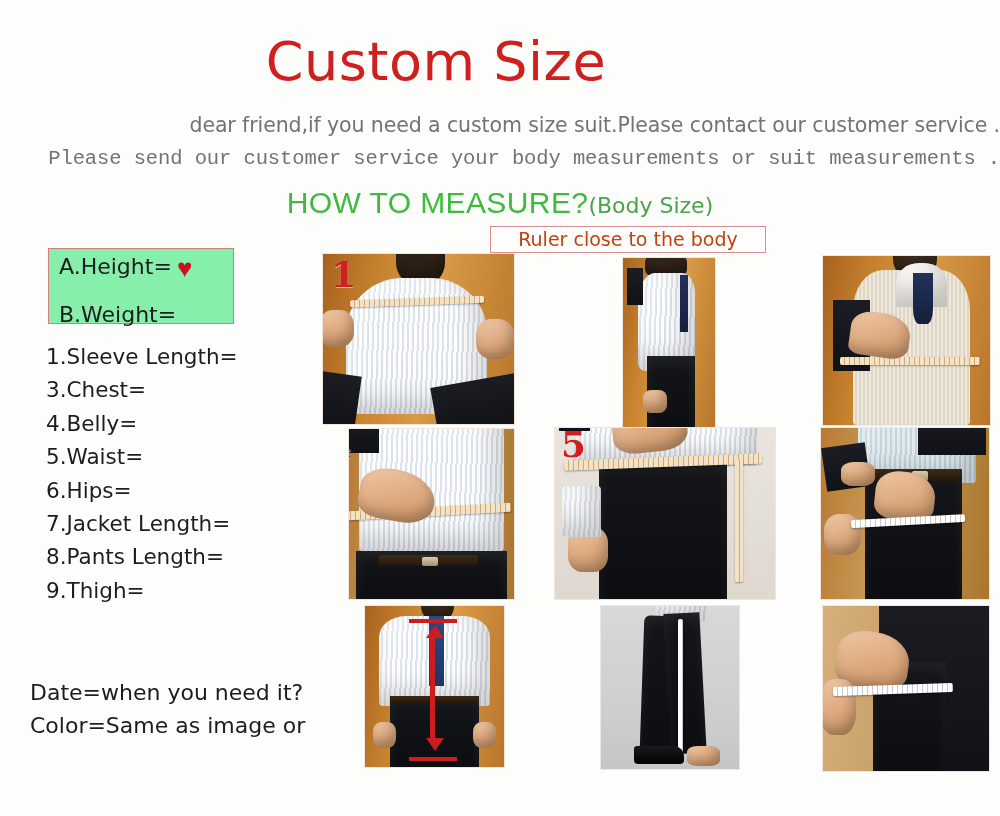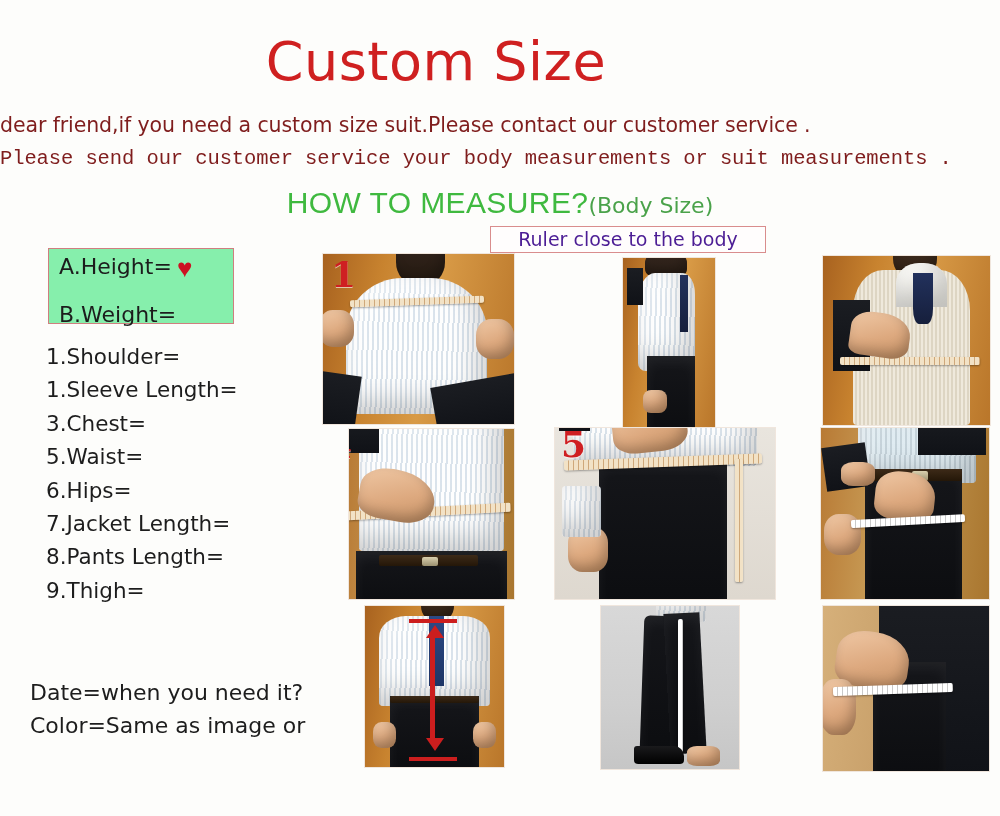--- a/index.html
+++ b/index.html
@@ -29,22 +29,22 @@
     font-size: 54px;
     font-weight: 400;
     color: #cf2020;
     letter-spacing: 0.5px;
     line-height: 1.05;
     font-family: "DejaVu Sans", sans-serif;
   }
   .subline {
     position: absolute;
     width: 1000px;
-    text-align: left;
-    color: #7f1d1d;
+    text-align: right;
+    color: #737373;
     font-size: 20.5px;
     font-family: "DejaVu Sans", sans-serif;
     letter-spacing: -0.1px;
   }
   #sub1 { left: 0; top: 113px; }
   #sub2 { left: 0; top: 147px; font-family: Liberation Mono, monospace; }
 
   #howto {
     position: absolute;
     left: 0; top: 186px;
@@ -69,21 +69,21 @@
     left: 490px; top: 226px;
     width: 276px; height: 27px;
     border: 1.6px solid #d98d8d;
     box-sizing: border-box;
     background: #fffdfd;
   }
   #ruler-box .txt {
     display: block;
     text-align: center;
     font-size: 19px;
-    color: #4c1d95;
+    color: #c2410c;
     font-family: "DejaVu Sans", sans-serif;
     line-height: 24px;
     white-space: nowrap;
   }
 
   
   #ab-box {
     position: absolute;
     left: 48px; top: 248px;
     width: 186px; height: 76px;
@@ -274,23 +274,23 @@
     <span class="txt">Ruler close to the body</span>
   </div>
 
   <div id="ab-box">
     <div class="ab-row" id="ab-a">A.Height=</div>
     <div class="ab-row" id="ab-b">B.Weight=</div>
     <div id="heart">♥</div>
   </div>
 
   <div id="measure-list">
-    <div class="m-item">1.Shoulder=</div>
     <div class="m-item">1.Sleeve Length=</div>
     <div class="m-item">3.Chest=</div>
+    <div class="m-item">4.Belly=</div>
     <div class="m-item">5.Waist=</div>
     <div class="m-item">6.Hips=</div>
     <div class="m-item">7.Jacket Length=</div>
     <div class="m-item">8.Pants Length=</div>
     <div class="m-item">9.Thigh=</div>
   </div>
 
   <div id="footnotes">
     <div class="f-item">Date=when you need it?</div>
     <div class="f-item">Color=Same as image or</div>

